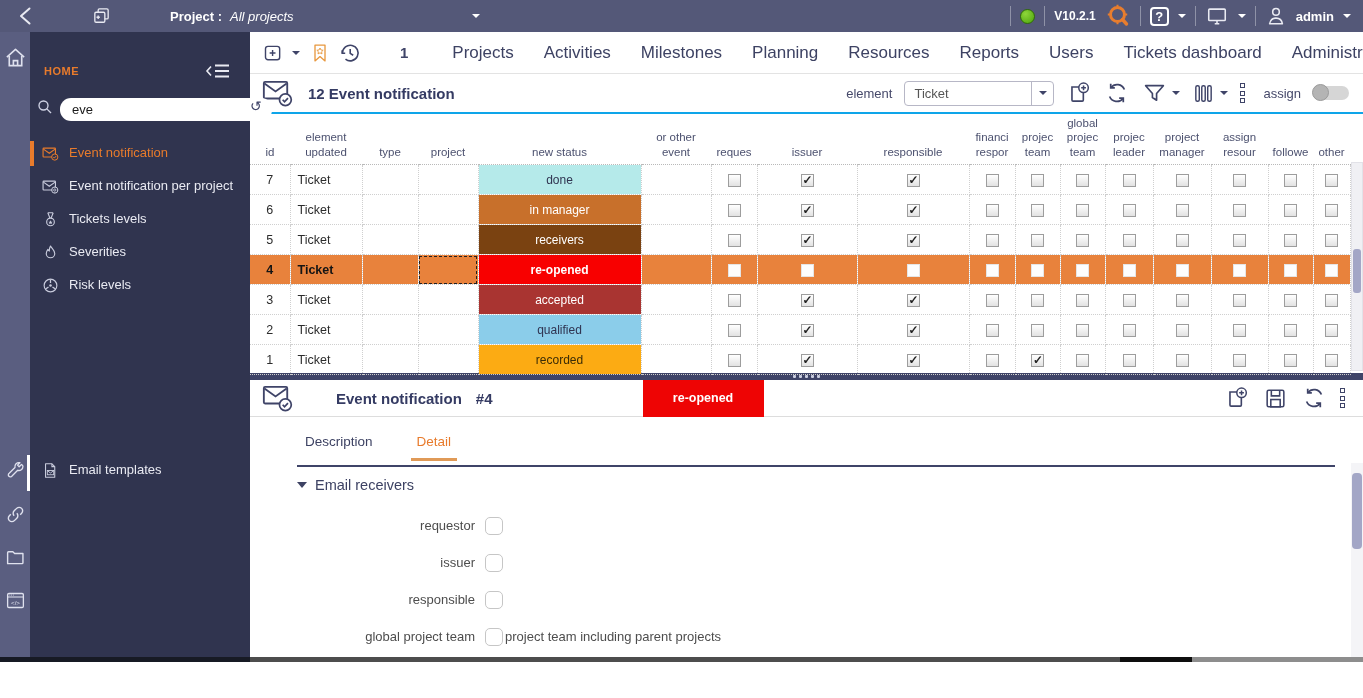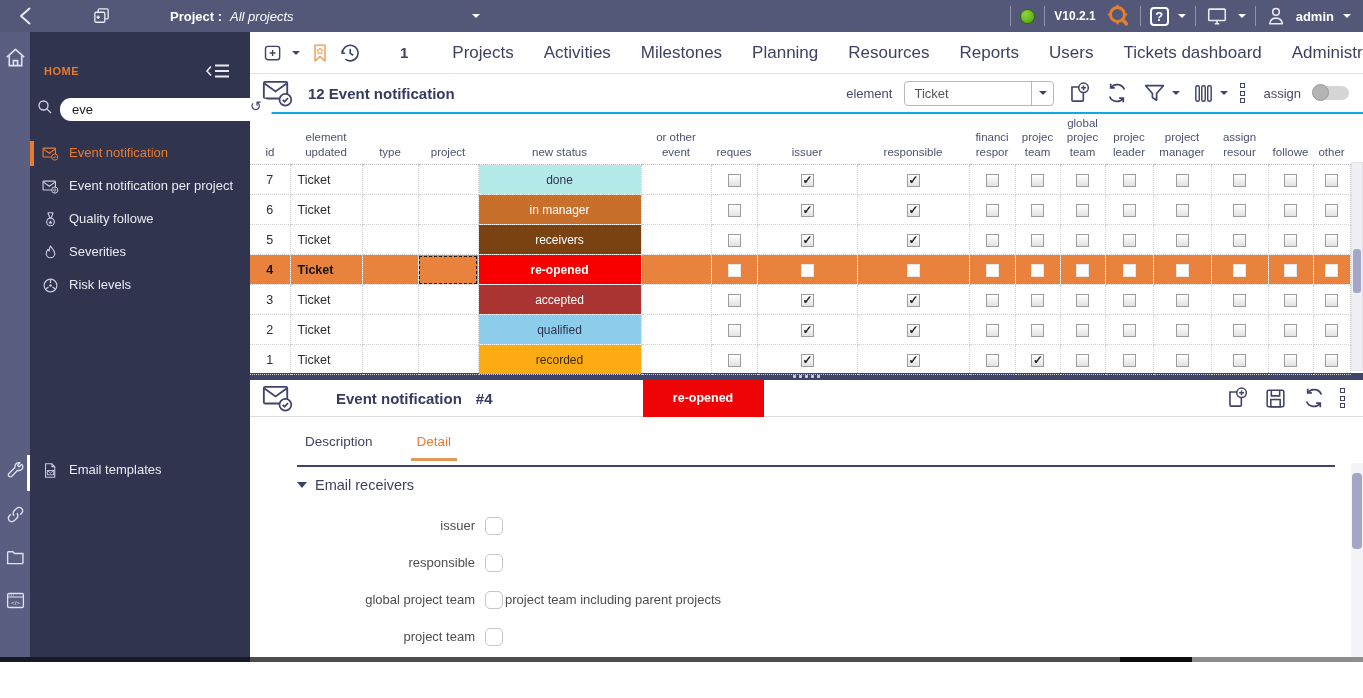--- a/index.html
+++ b/index.html
@@ -280,21 +280,21 @@
             <span>Event notification per project</span>
           </div>
           <div class="sb-item">
             <span class="ico">
               <svg width="17" height="17" viewBox="0 0 24 24">
                 <circle cx="12" cy="15.5" r="5.4" fill="none" stroke="currentColor" stroke-width="1.6"></circle>
                 <path d="M8.2 2.5l3 7.6M15.8 2.5l-3 7.6M8.2 2.5h7.6" fill="none" stroke="currentColor" stroke-width="1.6"></path>
                 <path d="M12 13.2l.9 1.8 2 .3-1.4 1.4.3 2-1.8-1-1.8 1 .3-2-1.4-1.4 2-.3z" fill="currentColor"></path>
               </svg>
             </span>
-            <span>Quality followe</span>
+            <span>Tickets levels</span>
           </div>
           <div class="sb-item">
             <span class="ico">
               <svg width="17" height="17" viewBox="0 0 24 24">
                 <path d="M12 2.8c1.8 3.8 6 6 6 10.6a6 6 0 0 1-12 0c0-2.3 1-4 2.4-5.8.3 1.2 1 2 2 2.4C10 7.4 10.8 5 12 2.8z" fill="none" stroke="currentColor" stroke-width="1.6" stroke-linejoin="round"></path>
               </svg>
             </span>
             <span>Severities</span>
           </div>
           <div class="sb-item">
@@ -681,20 +681,24 @@
             <span class="tab">Description</span>
             <span class="tab active">Detail</span>
           </div>
         <div class="section">
           <div class="section-title">
             <span class="sec-caret"></span>
             <span>Email receivers</span>
           </div>
           <div class="fields" id="detail-fields">
               <div class="f-row">
+                <span class="f-label">requestor</span>
+                <span class="f-cb"></span>
+              </div>
+              <div class="f-row">
                 <span class="f-label">issuer</span>
                 <span class="f-cb"></span>
               </div>
               <div class="f-row">
                 <span class="f-label">responsible</span>
                 <span class="f-cb"></span>
               </div>
               <div class="f-row">
                 <span class="f-label">global project team</span>
                 <span class="f-cb"></span>

